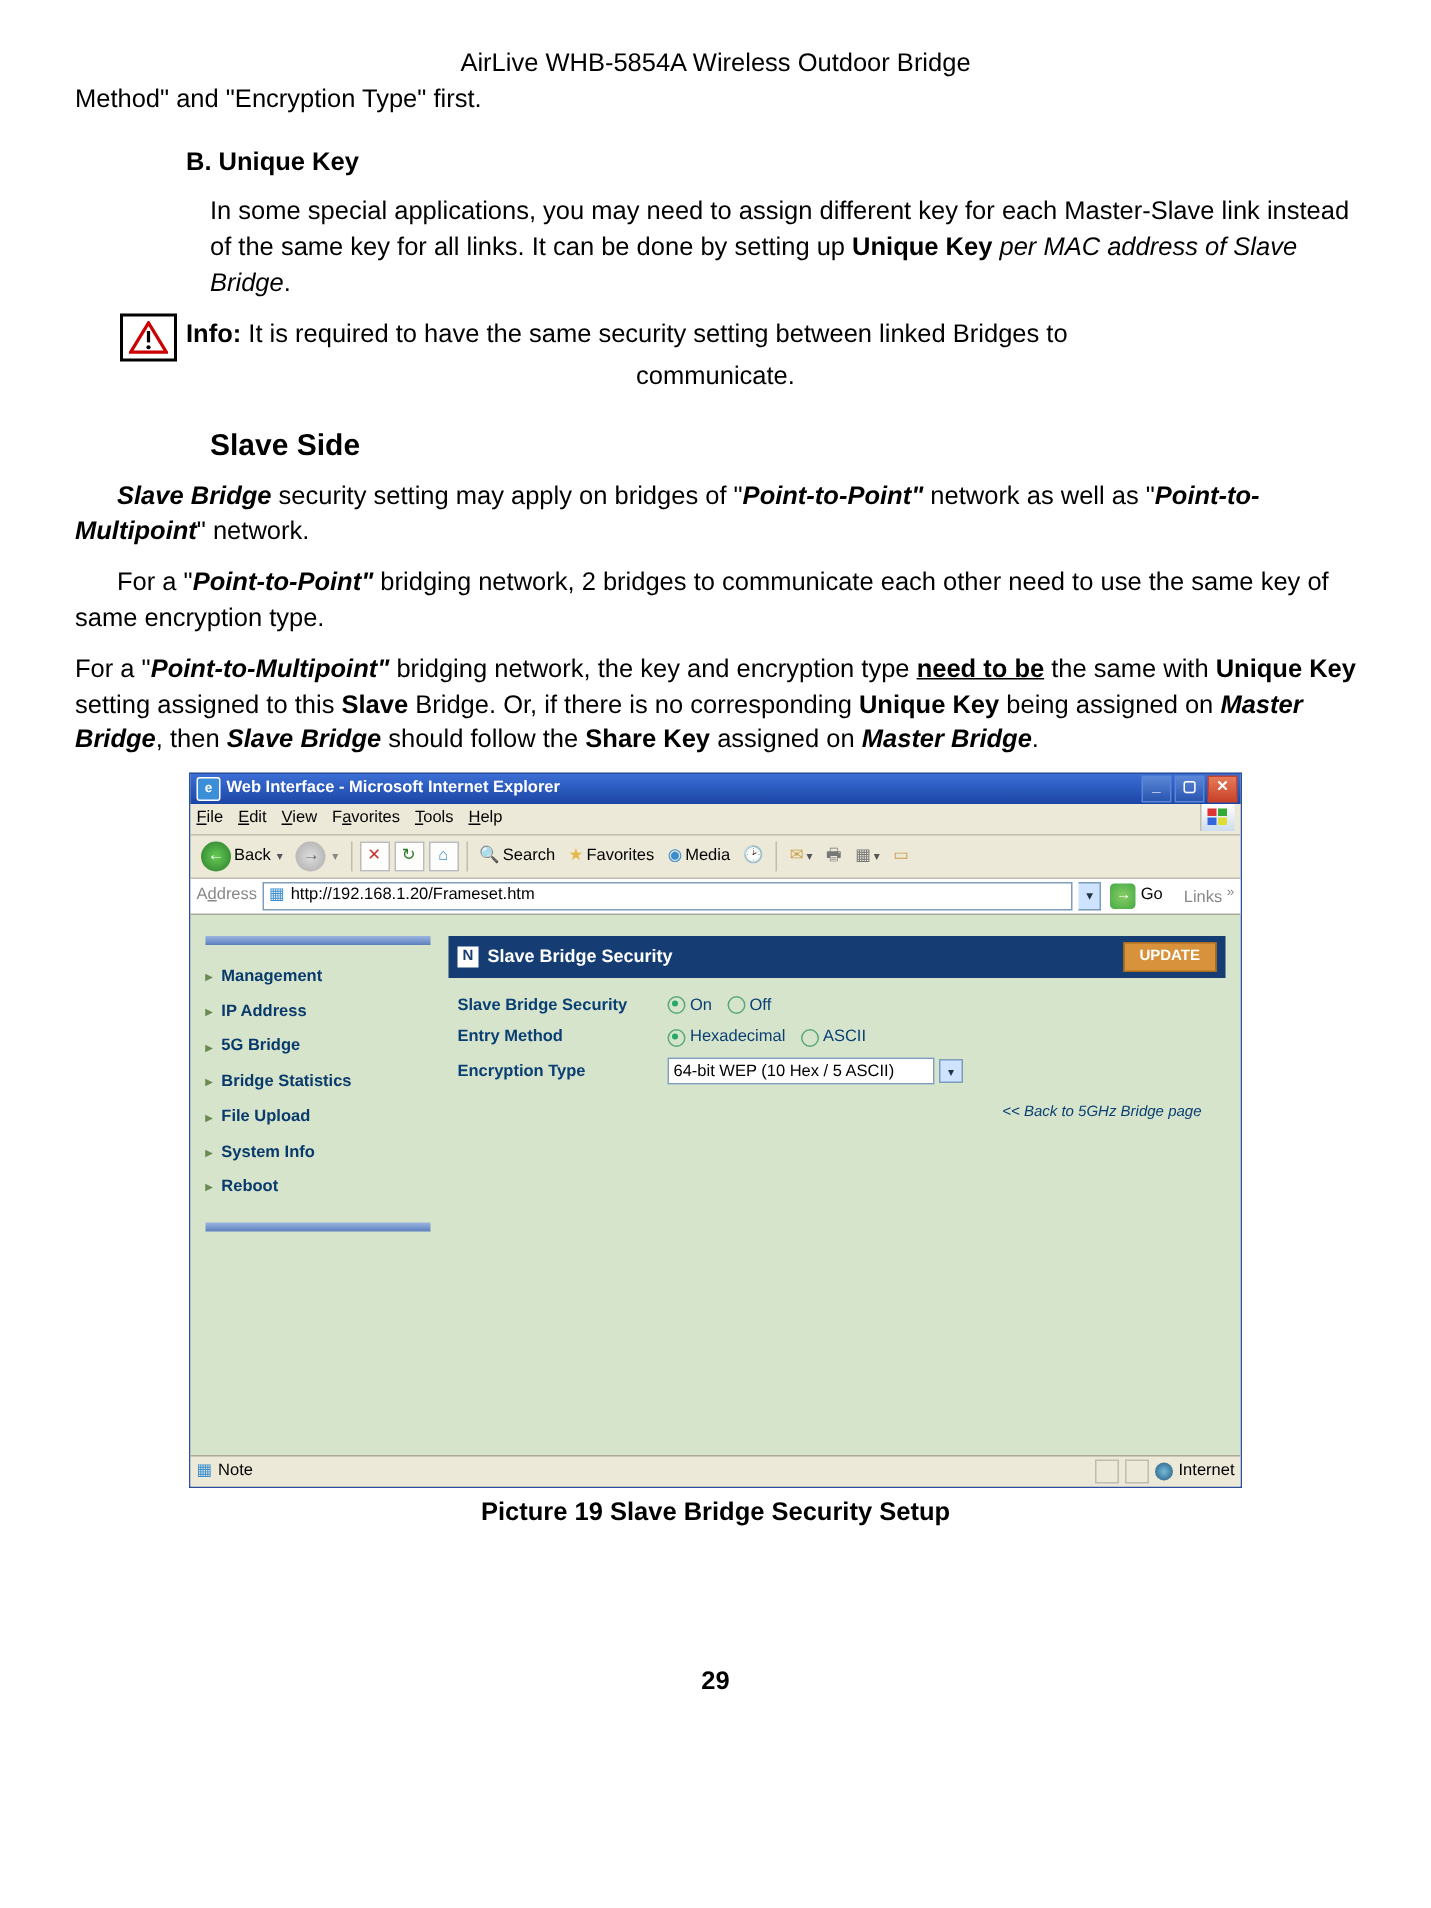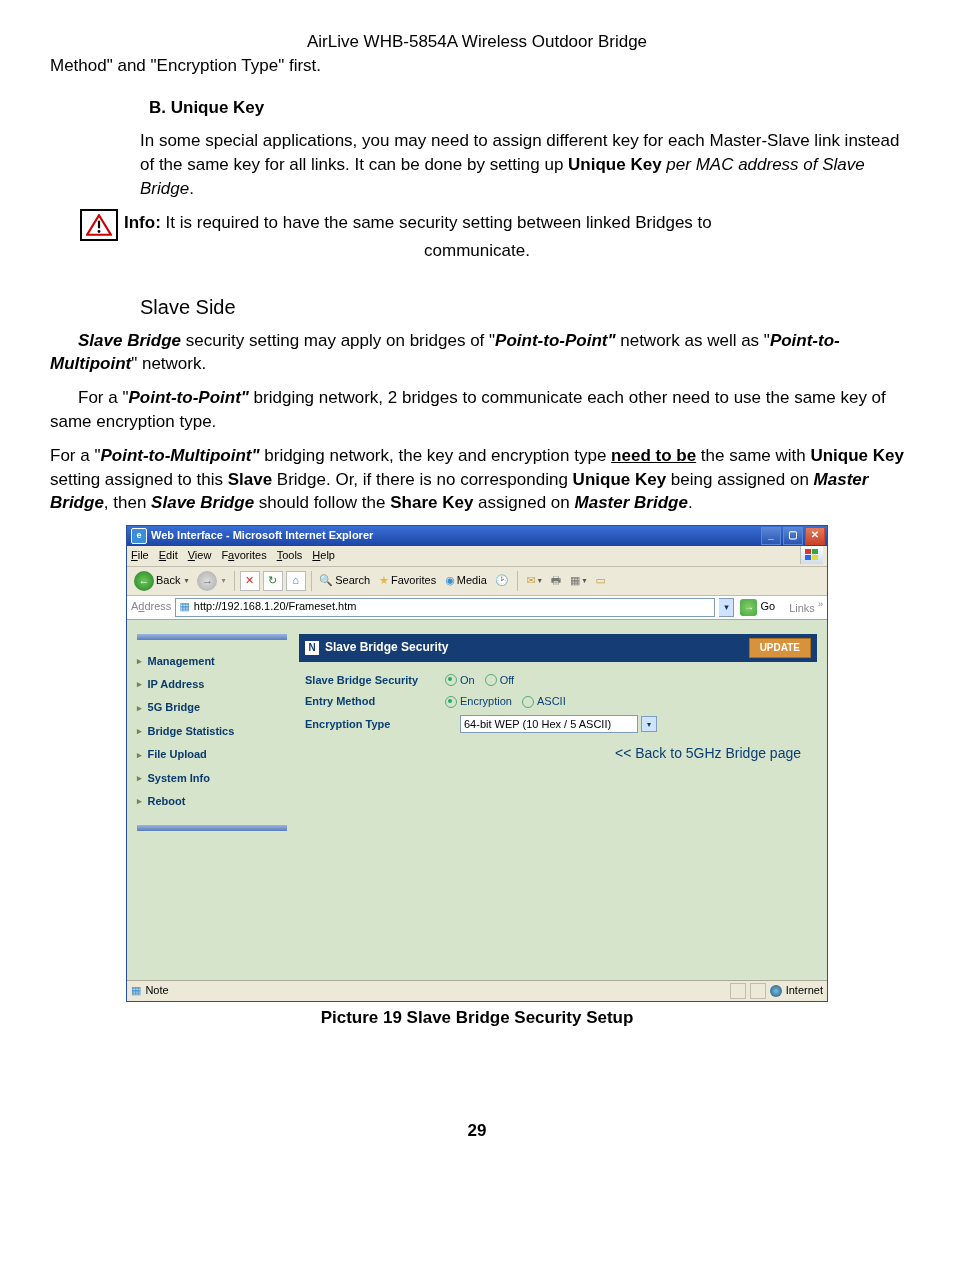--- a/index.html
+++ b/index.html
@@ -5,31 +5,31 @@
   body {
     font-family: Arial, sans-serif;
     margin: 0;
     padding: 30px 40px;
     font-size: 17px;
     line-height: 1.4;
     color: #000;
     background: #fff;
   }
   .header-line { text-align: center; }
-  .section-letter { font-weight: bold; margin-left: 109px; margin-top: 18px; margin-bottom: 10px; }
+  .section-letter { font-weight: bold; margin-left: 84px; margin-top: 18px; margin-bottom: 10px; }
   .indent-para { margin-left: 100px; margin-right: 10px; }
   .note-row { display: flex; align-items: flex-start; gap: 6px; margin: 10px 40px 0 40px; }
   .warn-icon {
     width: 34px; height: 28px; border: 2px solid #000; display:flex; align-items:center; justify-content:center;
     flex-shrink:0; margin-top:-2px;
   }
   .warn-icon svg { width: 26px; height: 22px; }
   .note-text { flex:1; text-align: left; }
   .note-center-line { text-align:center; margin-top:-2px; }
-  .slave-side { font-weight: normal; font-size: 20px; margin-left: 100px; margin-top: 30px; margin-bottom: 8px; }
+  .slave-side { font-weight: bold; font-size: 20px; margin-left: 100px; margin-top: 20px; margin-bottom: 8px; }
   .body-p { margin: 6px 10px 10px 10px; text-indent: 28px; }
   .body-p-noindent { margin: 6px 10px 10px 10px; }
   .underline { text-decoration: underline; }
   .caption { text-align:center; font-weight:bold; margin-top:4px; }
   .page-num { text-align:center; font-weight:bold; margin-top:90px; }
 
   
   .ie-window {
     width: 700px; margin: 6px auto 0 auto; border: 1px solid #2a4f9e;
     font-family: Tahoma, Arial, sans-serif; font-size: 11px;
@@ -77,25 +77,25 @@
     font-weight:bold; font-size:12px;
   }
   .panel-head-left { display:flex; align-items:center; gap:6px; }
   .n-badge { width:14px; height:14px; background:#fff; color:#153d74; font-weight:bold; font-size:10px; text-align:center; line-height:14px; }
   .upd-btn { background:#d7923b; border:1px solid #aa6f1e; color:#fff; font-size:10px; padding:2px 10px;margin-left:32px; }
   .panel-body { background:#d7e4cc; padding:8px 6px 4px 6px; }
   .frow { display:flex; align-items:center; padding:3px 0; color:#0a3f74; font-size:11px; }
   .flabel { width:140px; font-weight:bold; }
   .radio { width:10px; height:10px; border:1px solid #5a7; border-radius:50%; display:inline-block; margin-right:3px; vertical-align:middle; position:relative; }
   .radio.sel::after { content:""; position:absolute; left:2px; top:2px; width:4px; height:4px; background:#2a6; border-radius:50%; }
-  .sel-field { background:#fff; border:1px solid #7f9db9; height:16px; width:170px; padding:0 3px; display:flex; align-items:center; justify-content:space-between; color:#000;margin-left:15px; }
+  .sel-field { background:#fff; border:1px solid #7f9db9; height:16px; width:170px; padding:0 3px; display:flex; align-items:center; justify-content:space-between; color:#000; }
   .sel-arrow { width:14px; height:14px; background:#cde3ff; border:1px solid #7f9db9; display:flex; align-items:center; justify-content:center; color:#234; font-size:8px; margin-left:3px; }
   .txt-field { background:#fff; border:1px solid #7f9db9; height:16px; width:170px; }
   .back-link { text-align:right; padding:8px 10px 0 0; }
-  .back-link a { color:#0a3f74; font-size:14px; }
+  .back-link a { color:#0a3f74; font-size:10px;font-style:italic; }
 
   .ie-status { background:#ece9d8; border-top:1px solid #aca899; height:20px; display:flex; align-items:center; justify-content:space-between; padding:0 4px; color:#000; }
   .status-right { display:flex; align-items:center; gap:4px; }
   .globe { width:12px; height:12px; border-radius:50%; background:radial-gradient(#7bd,#257); }
   .status-seg { width:14px; height:14px; border:1px solid #c0bcae; background:#ece9d8; }
 
   b { font-weight: bold; }
   i { font-style: italic; }
 </style>
 </head>
@@ -271,21 +271,21 @@
           <div class="flabel">Slave Bridge Security</div>
           <span class="radio sel"></span>
             <span>On</span>
           <span style="width:10px;"></span>
           <span class="radio"></span>
             <span>Off</span>
         </div>
         <div class="frow">
           <div class="flabel">Entry Method</div>
           <span class="radio sel"></span>
-            <span>Encryption</span>
+            <span>Hexadecimal</span>
           <span style="width:10px;"></span>
           <span class="radio"></span>
             <span>ASCII</span>
         </div>
         <div class="frow">
           <div class="flabel">Encryption Type</div>
           <div class="sel-field">
               <span>64-bit WEP (10 Hex / 5 ASCII)</span>
             </div>
           <div class="sel-arrow">▾</div>

